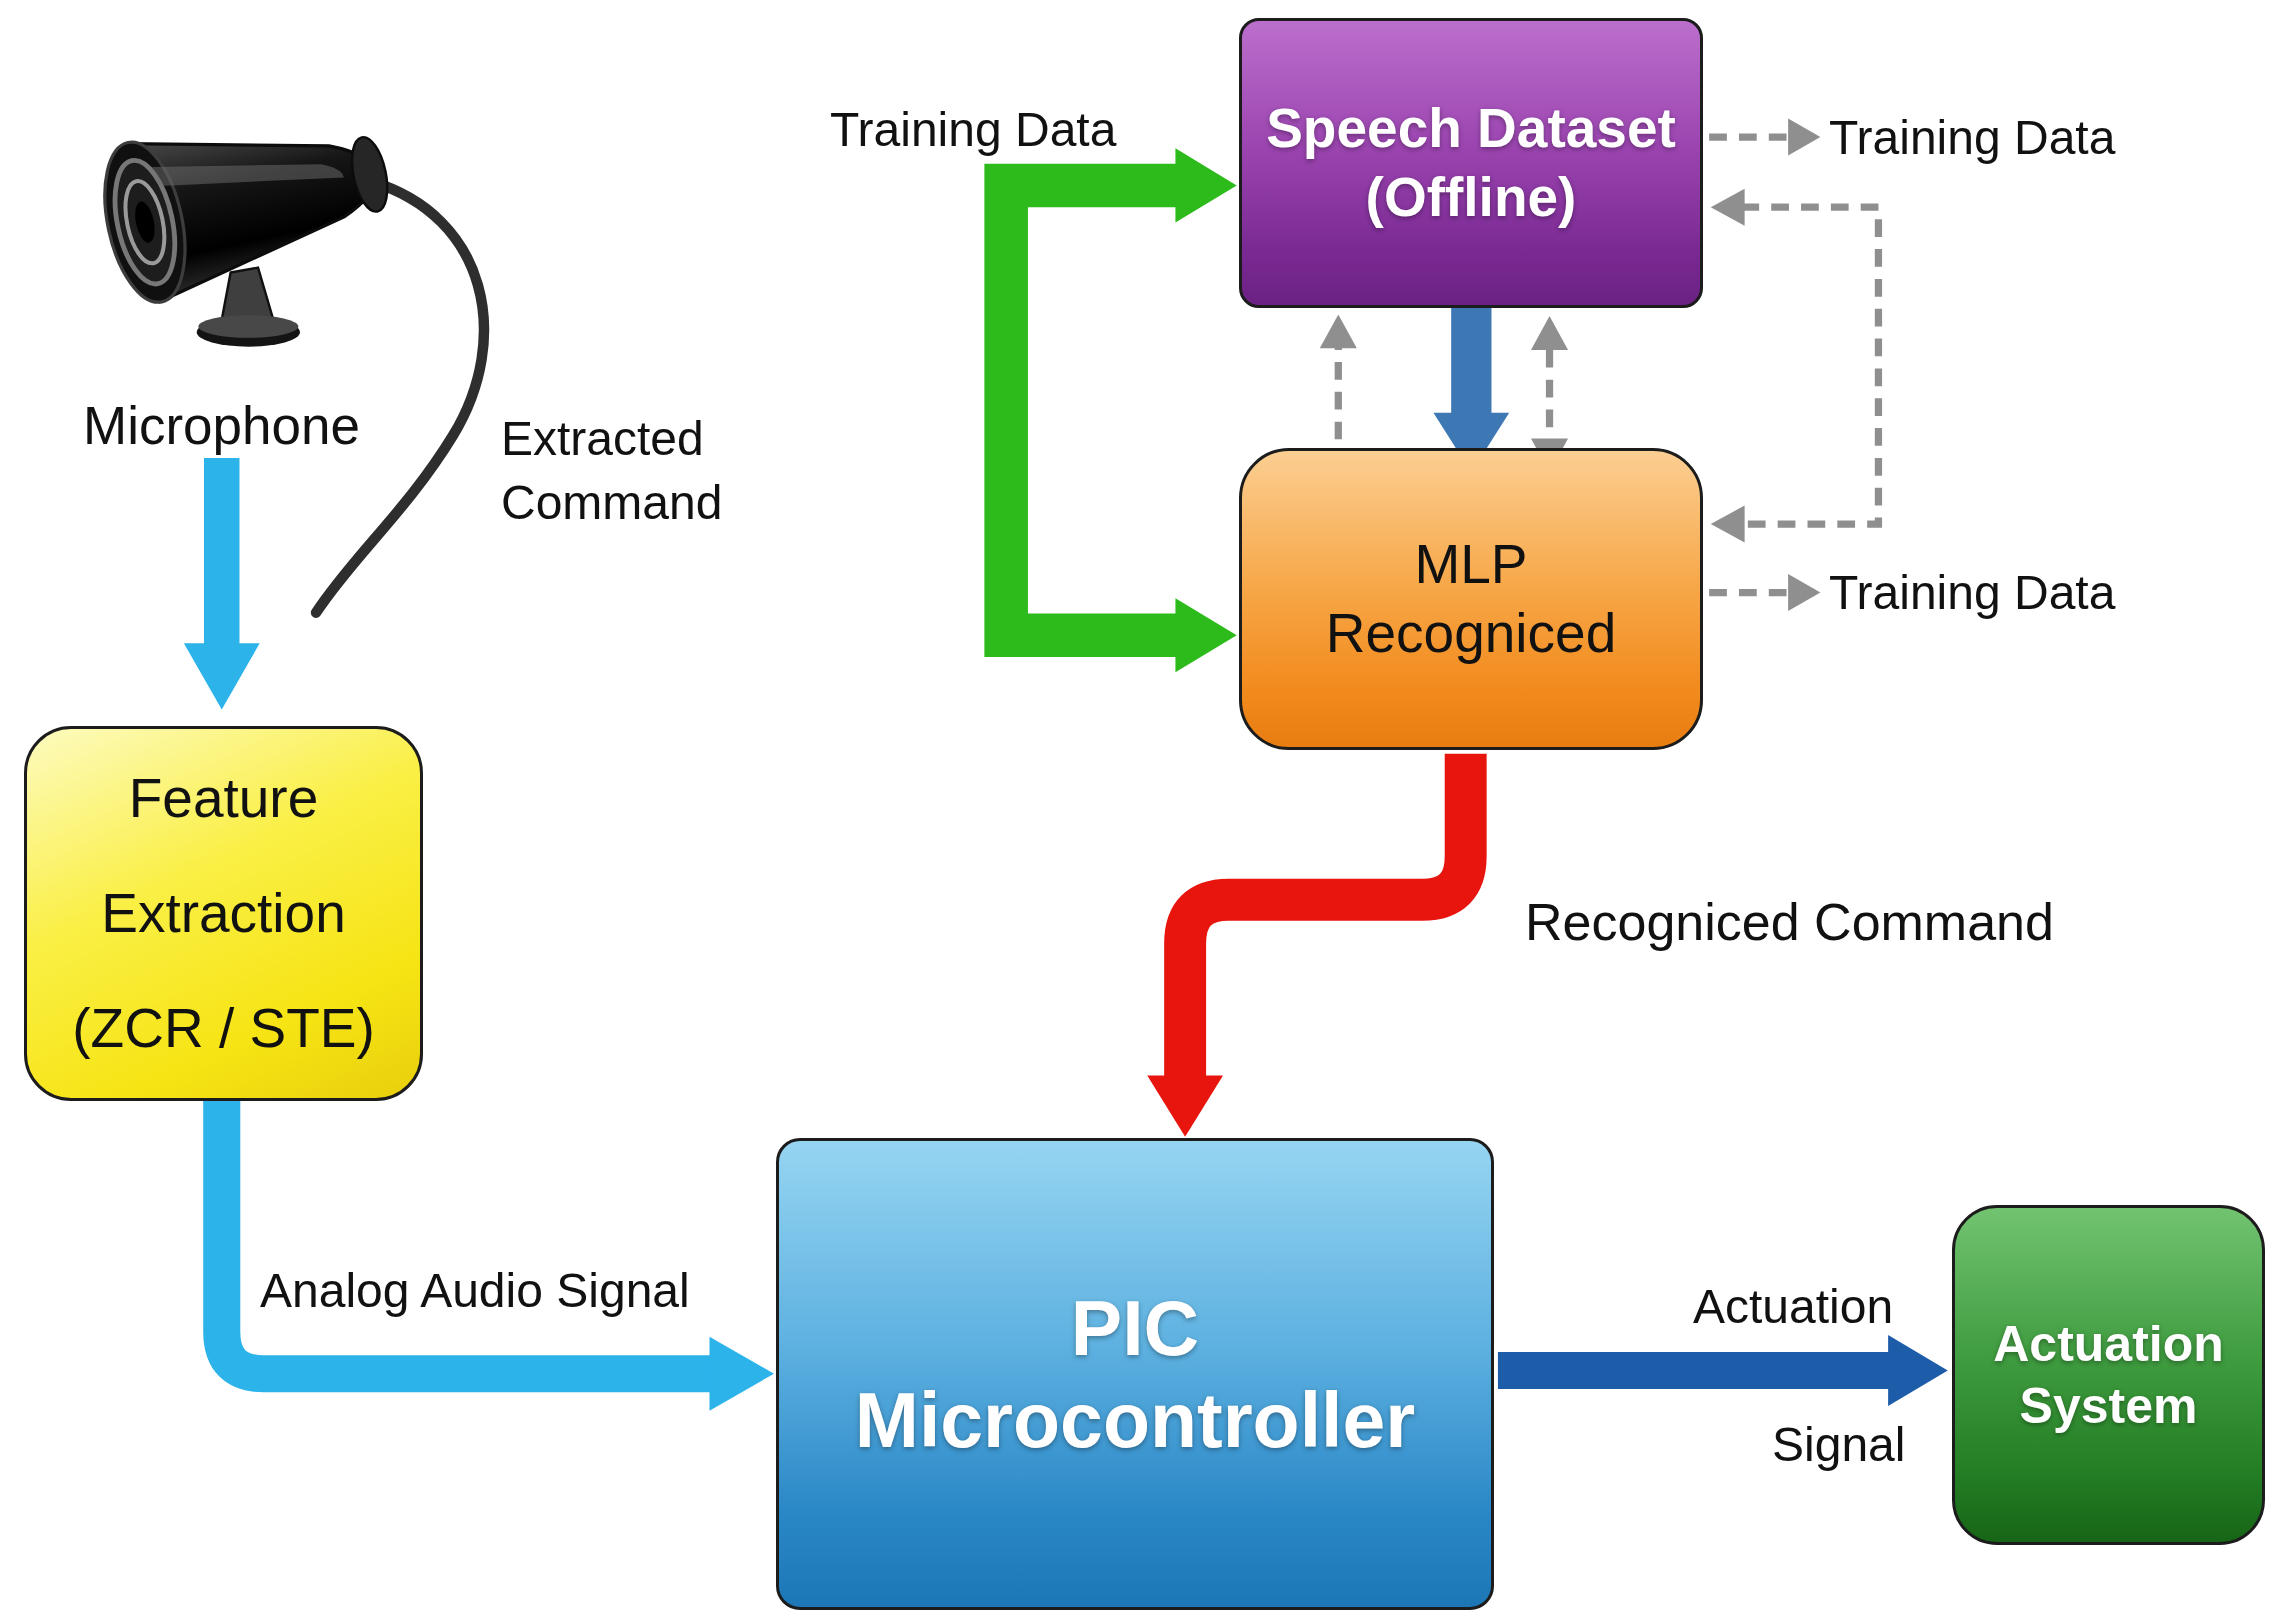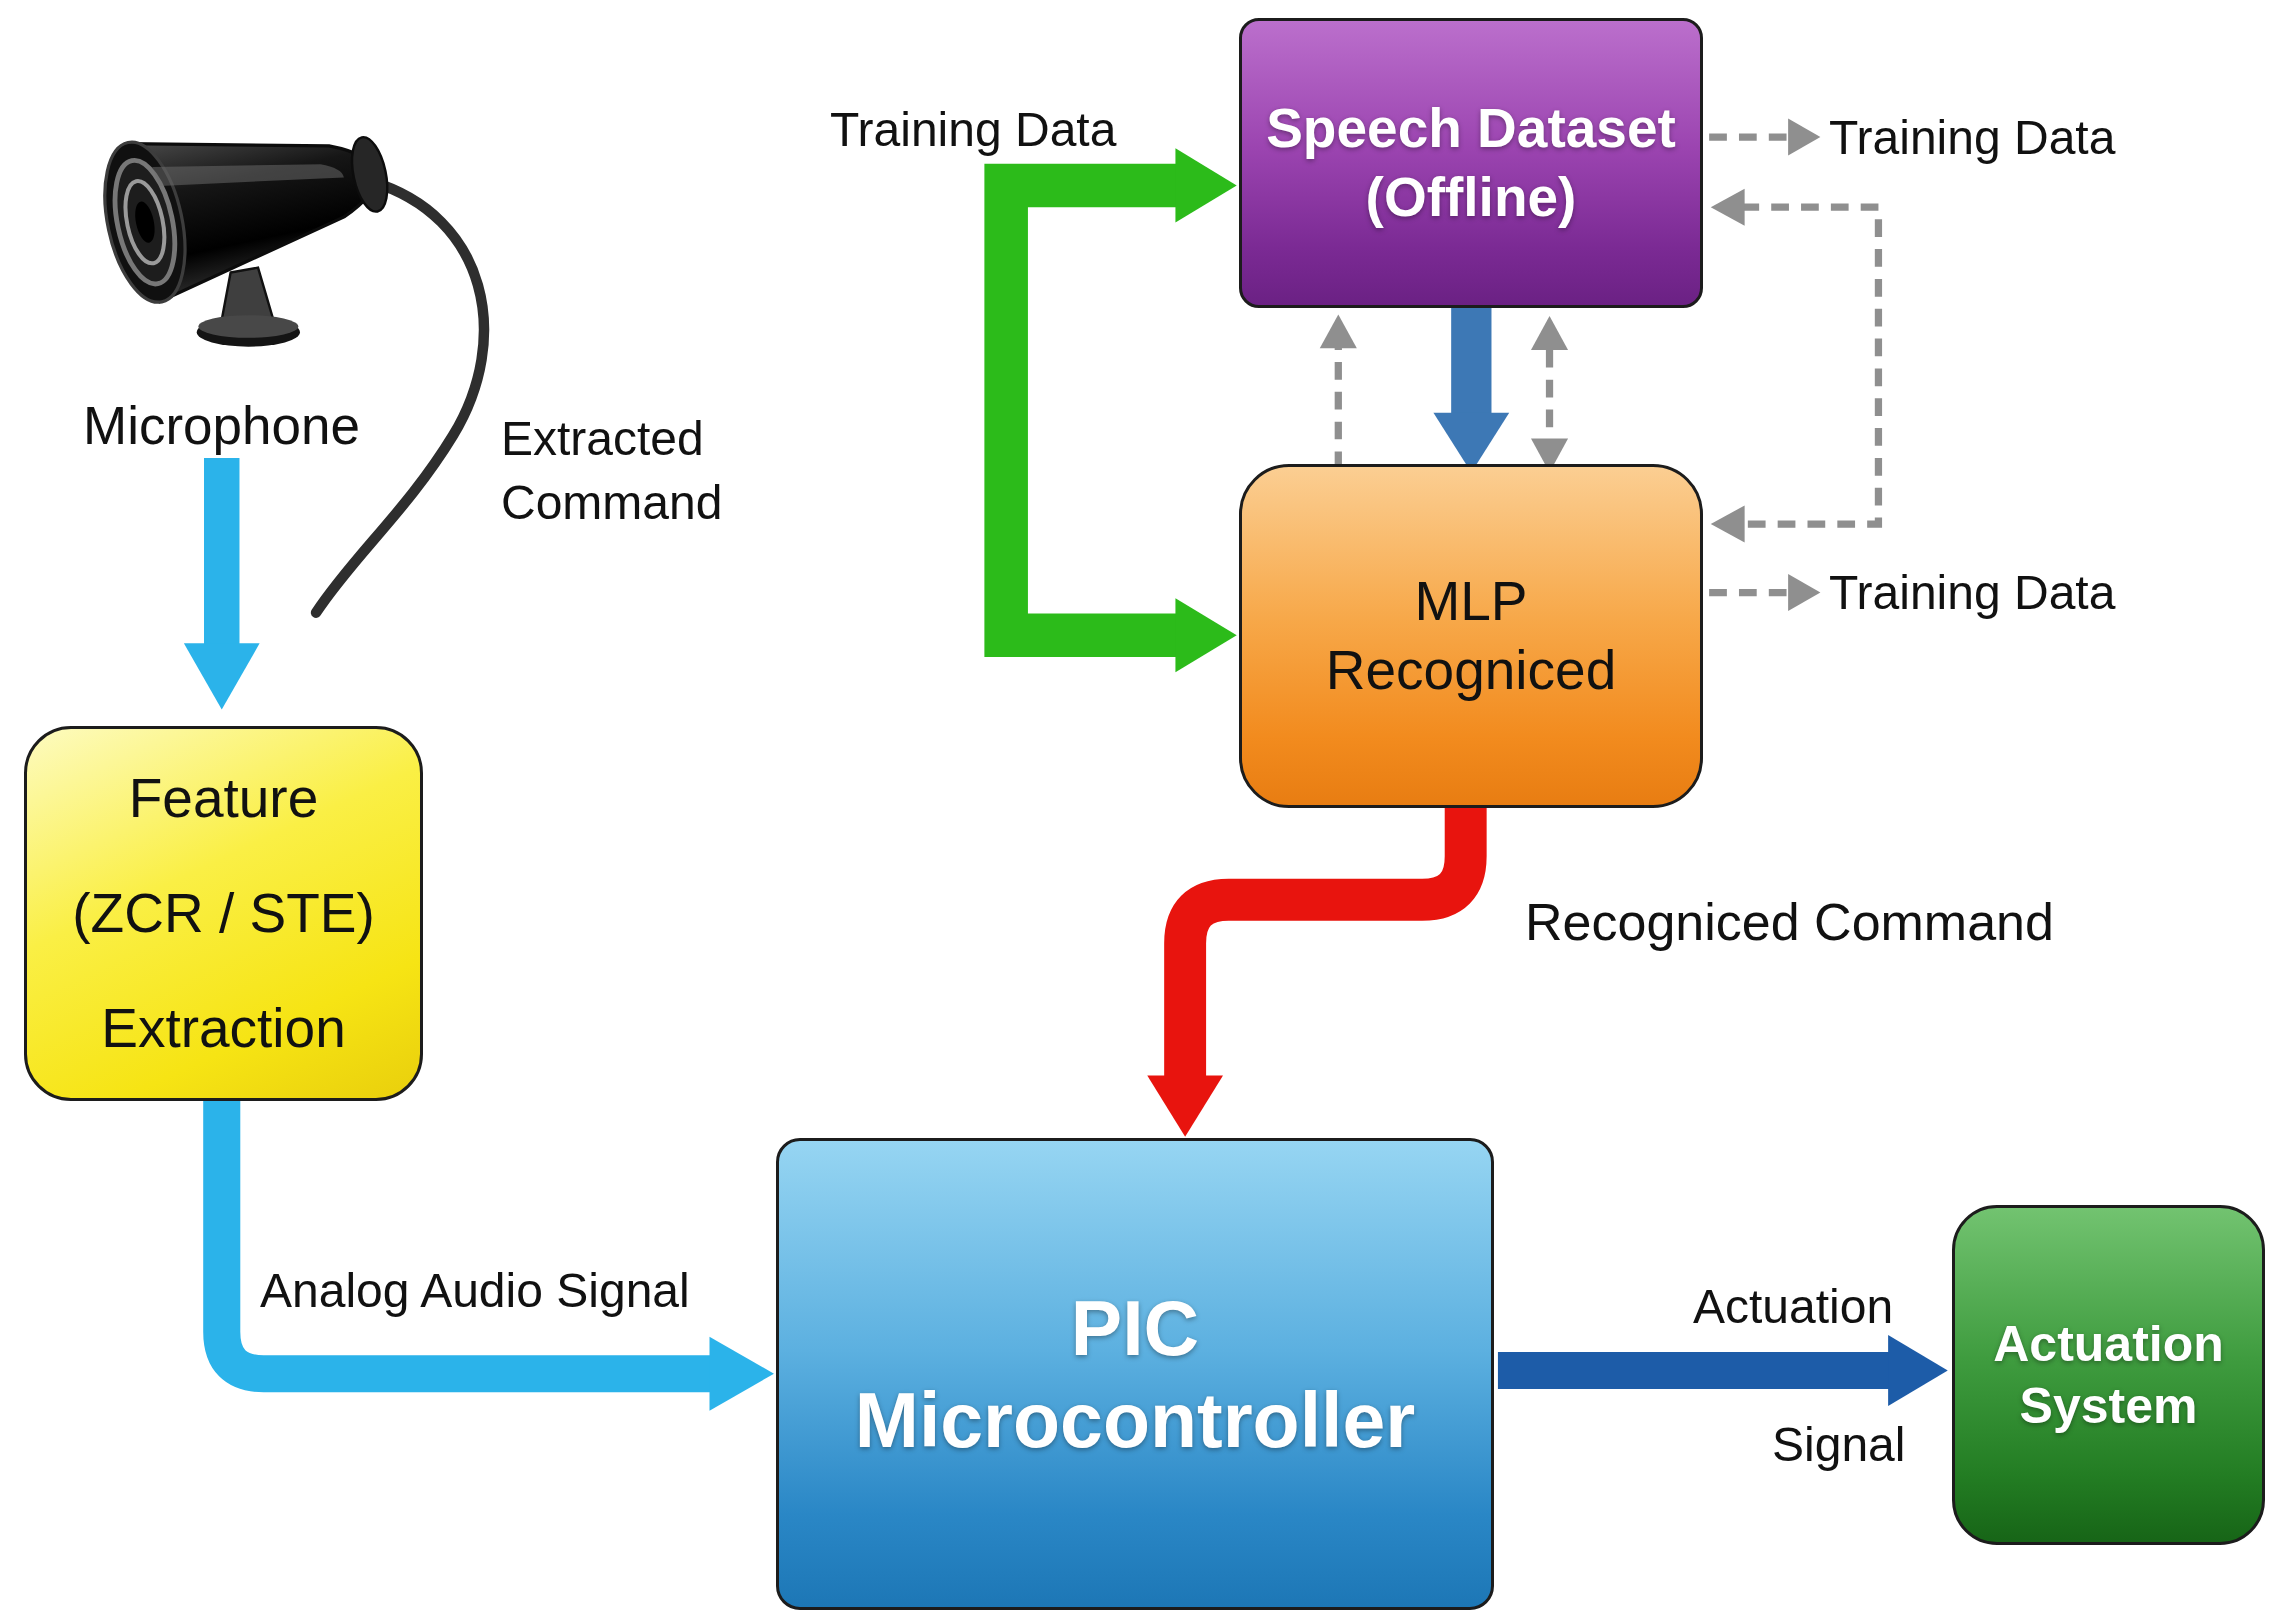--- a/index.html
+++ b/index.html
@@ -26,21 +26,21 @@
     background:linear-gradient(155deg,#fdfbc0 0%,#faef45 40%,#f6e414 75%,#e9cf0c 100%);
     color:#111;font-size:55px;line-height:1.22;font-weight:400;gap:48px;
   }
   .speech{
     left:1239px;top:18px;width:464px;height:290px;border-radius:20px;
     background:linear-gradient(180deg,#bb6fcc 0%,#9b44b0 45%,#7b2a94 80%,#6b2184 100%);
     color:#fff;font-size:55px;line-height:1.25;font-weight:700;
     text-shadow:0 2.4px 4.8px rgba(0,0,0,.35);
   }
   .mlp{
-    left:1239px;top:464px;width:464px;height:344px;border-radius:50px;
+    left:1239px;top:448px;width:464px;height:302px;border-radius:50px;
     background:linear-gradient(180deg,#fbce92 0%,#f7a849 45%,#f28b1e 80%,#e87d12 100%);
     color:#111;font-size:55px;line-height:1.25;font-weight:400;
   }
   .pic{
     left:776px;top:1138px;width:718px;height:472px;border-radius:24px;
     background:linear-gradient(180deg,#96d5f2 0%,#5cb0e0 45%,#2a87c6 80%,#1d77b6 100%);
     color:#fff;font-size:77px;line-height:1.2;font-weight:700;
     text-shadow:0 2.4px 5.6px rgba(0,0,0,.35);
   }
   .actuation{
@@ -146,22 +146,22 @@
 
     <g>
       <path d="M 1922 434 L 1922 544" fill="none" stroke-width="9" stroke-dasharray="22 15" stroke="#8f8f8f"></path>
       <polygon points="1922,392 1899,434 1945,434" fill="#8f8f8f"></polygon>
       <polygon points="1922,586 1899,544 1945,544" fill="#8f8f8f"></polygon>
     </g>
   </svg>
 
   <div class="node feature">
     <span class="line">Feature</span>
+    <span class="line">Extraction</span>
     <span class="line">(ZCR / STE)</span>
-    <span class="line">Extraction</span>
   </div>
 
   <div class="node speech">
     <span class="line">Speech Dataset</span>
     <span class="line">(Offline)</span>
   </div>
 
   <div class="node mlp">
     <span class="line">MLP</span>
     <span class="line">Recogniced</span>

